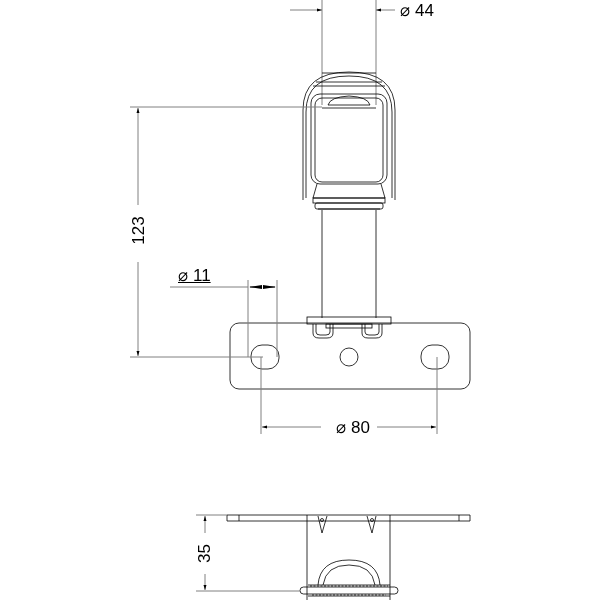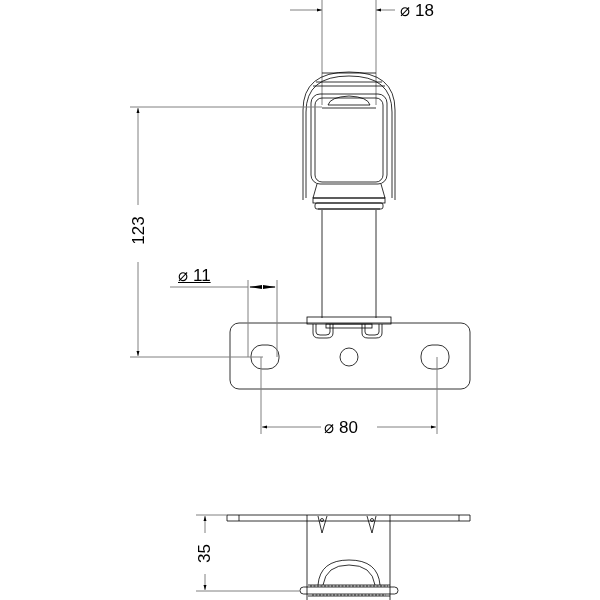--- a/index.html
+++ b/index.html
@@ -121,18 +121,18 @@
     </g>
 
     <g stroke="#808080" stroke-width="1" fill="none">
       <line x1="196" y1="515" x2="227" y2="515"></line>
       <line x1="196" y1="591" x2="300" y2="591"></line>
       <line x1="205" y1="533" x2="205" y2="516" marker-end="url(#arr)"></line>
       <line x1="205" y1="574" x2="205" y2="590" marker-end="url(#arr)"></line>
     </g>
   </svg>
 
-  <div class="dimtext" style="left:400px; top:2px;">⌀ 18</div>
+  <div class="dimtext" style="left:400px; top:2px;">⌀ 44</div>
   <div class="dimtext rot" style="left:124px; top:222px;">123</div>
   <div class="dimtext" style="left:178px; top:267px;text-decoration:underline;">⌀ 11</div>
-  <div class="dimtext" style="left:324px; top:419px;">⌀ 80</div>
+  <div class="dimtext" style="left:336px; top:419px;">⌀ 80</div>
   <div class="dimtext rot" style="left:195px; top:545px;">35</div>
 </div>
 
 </body></html>

